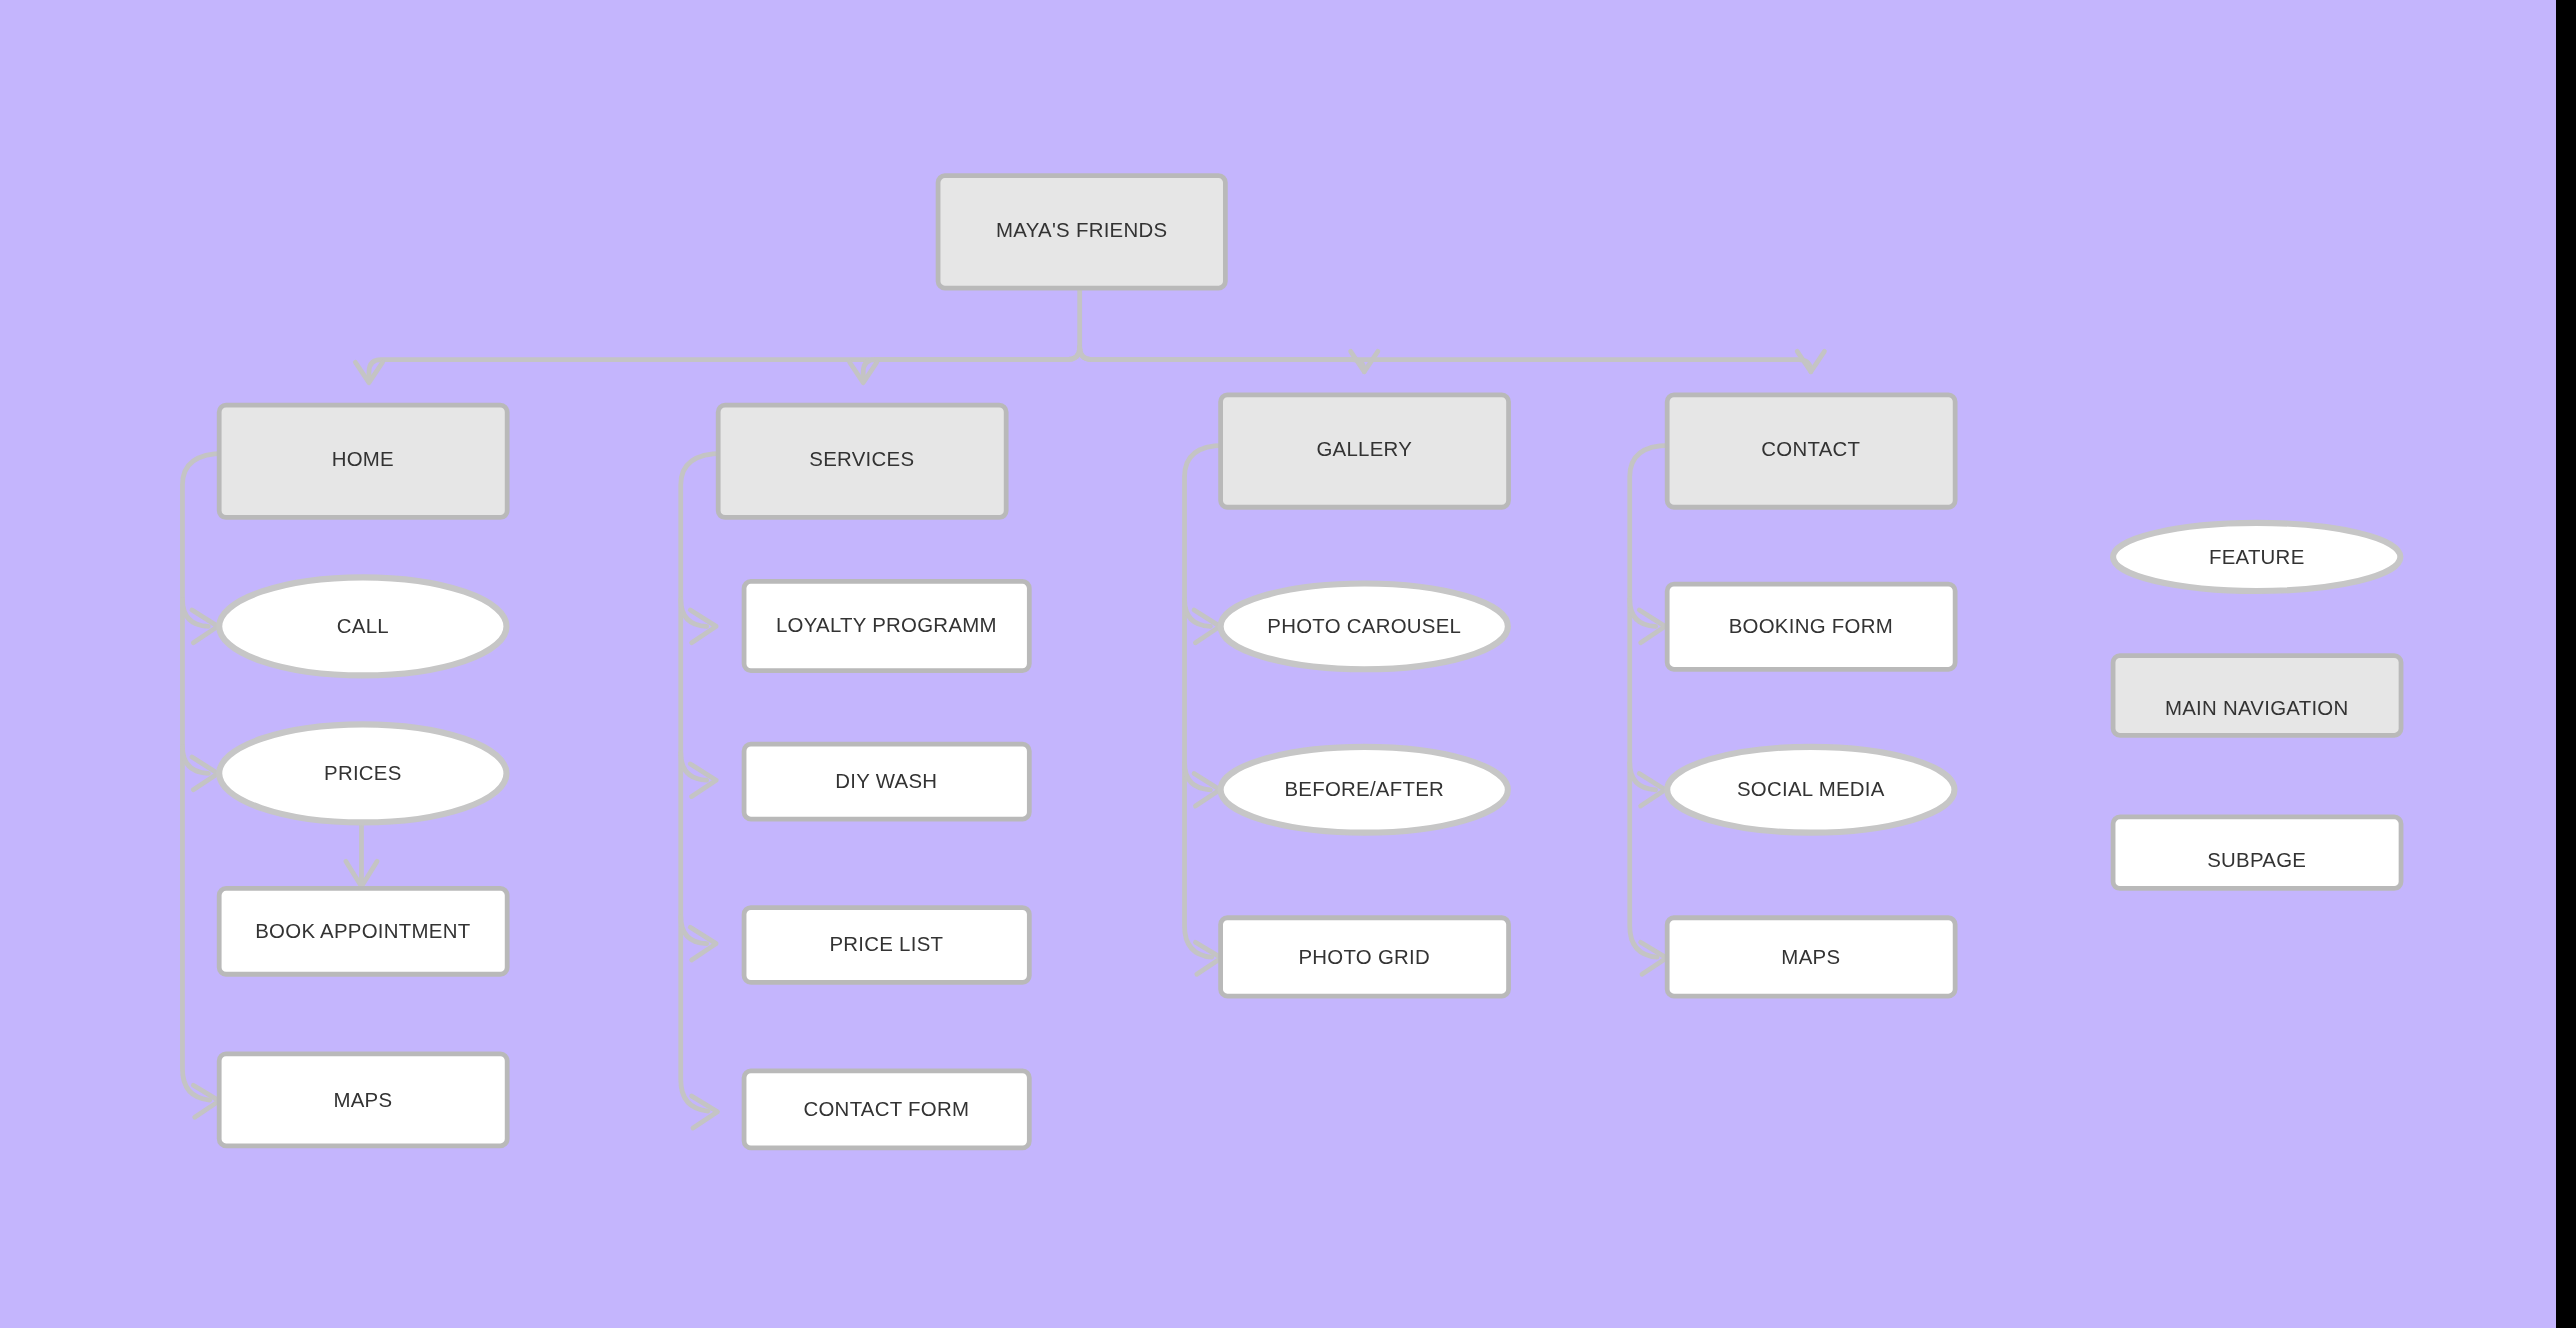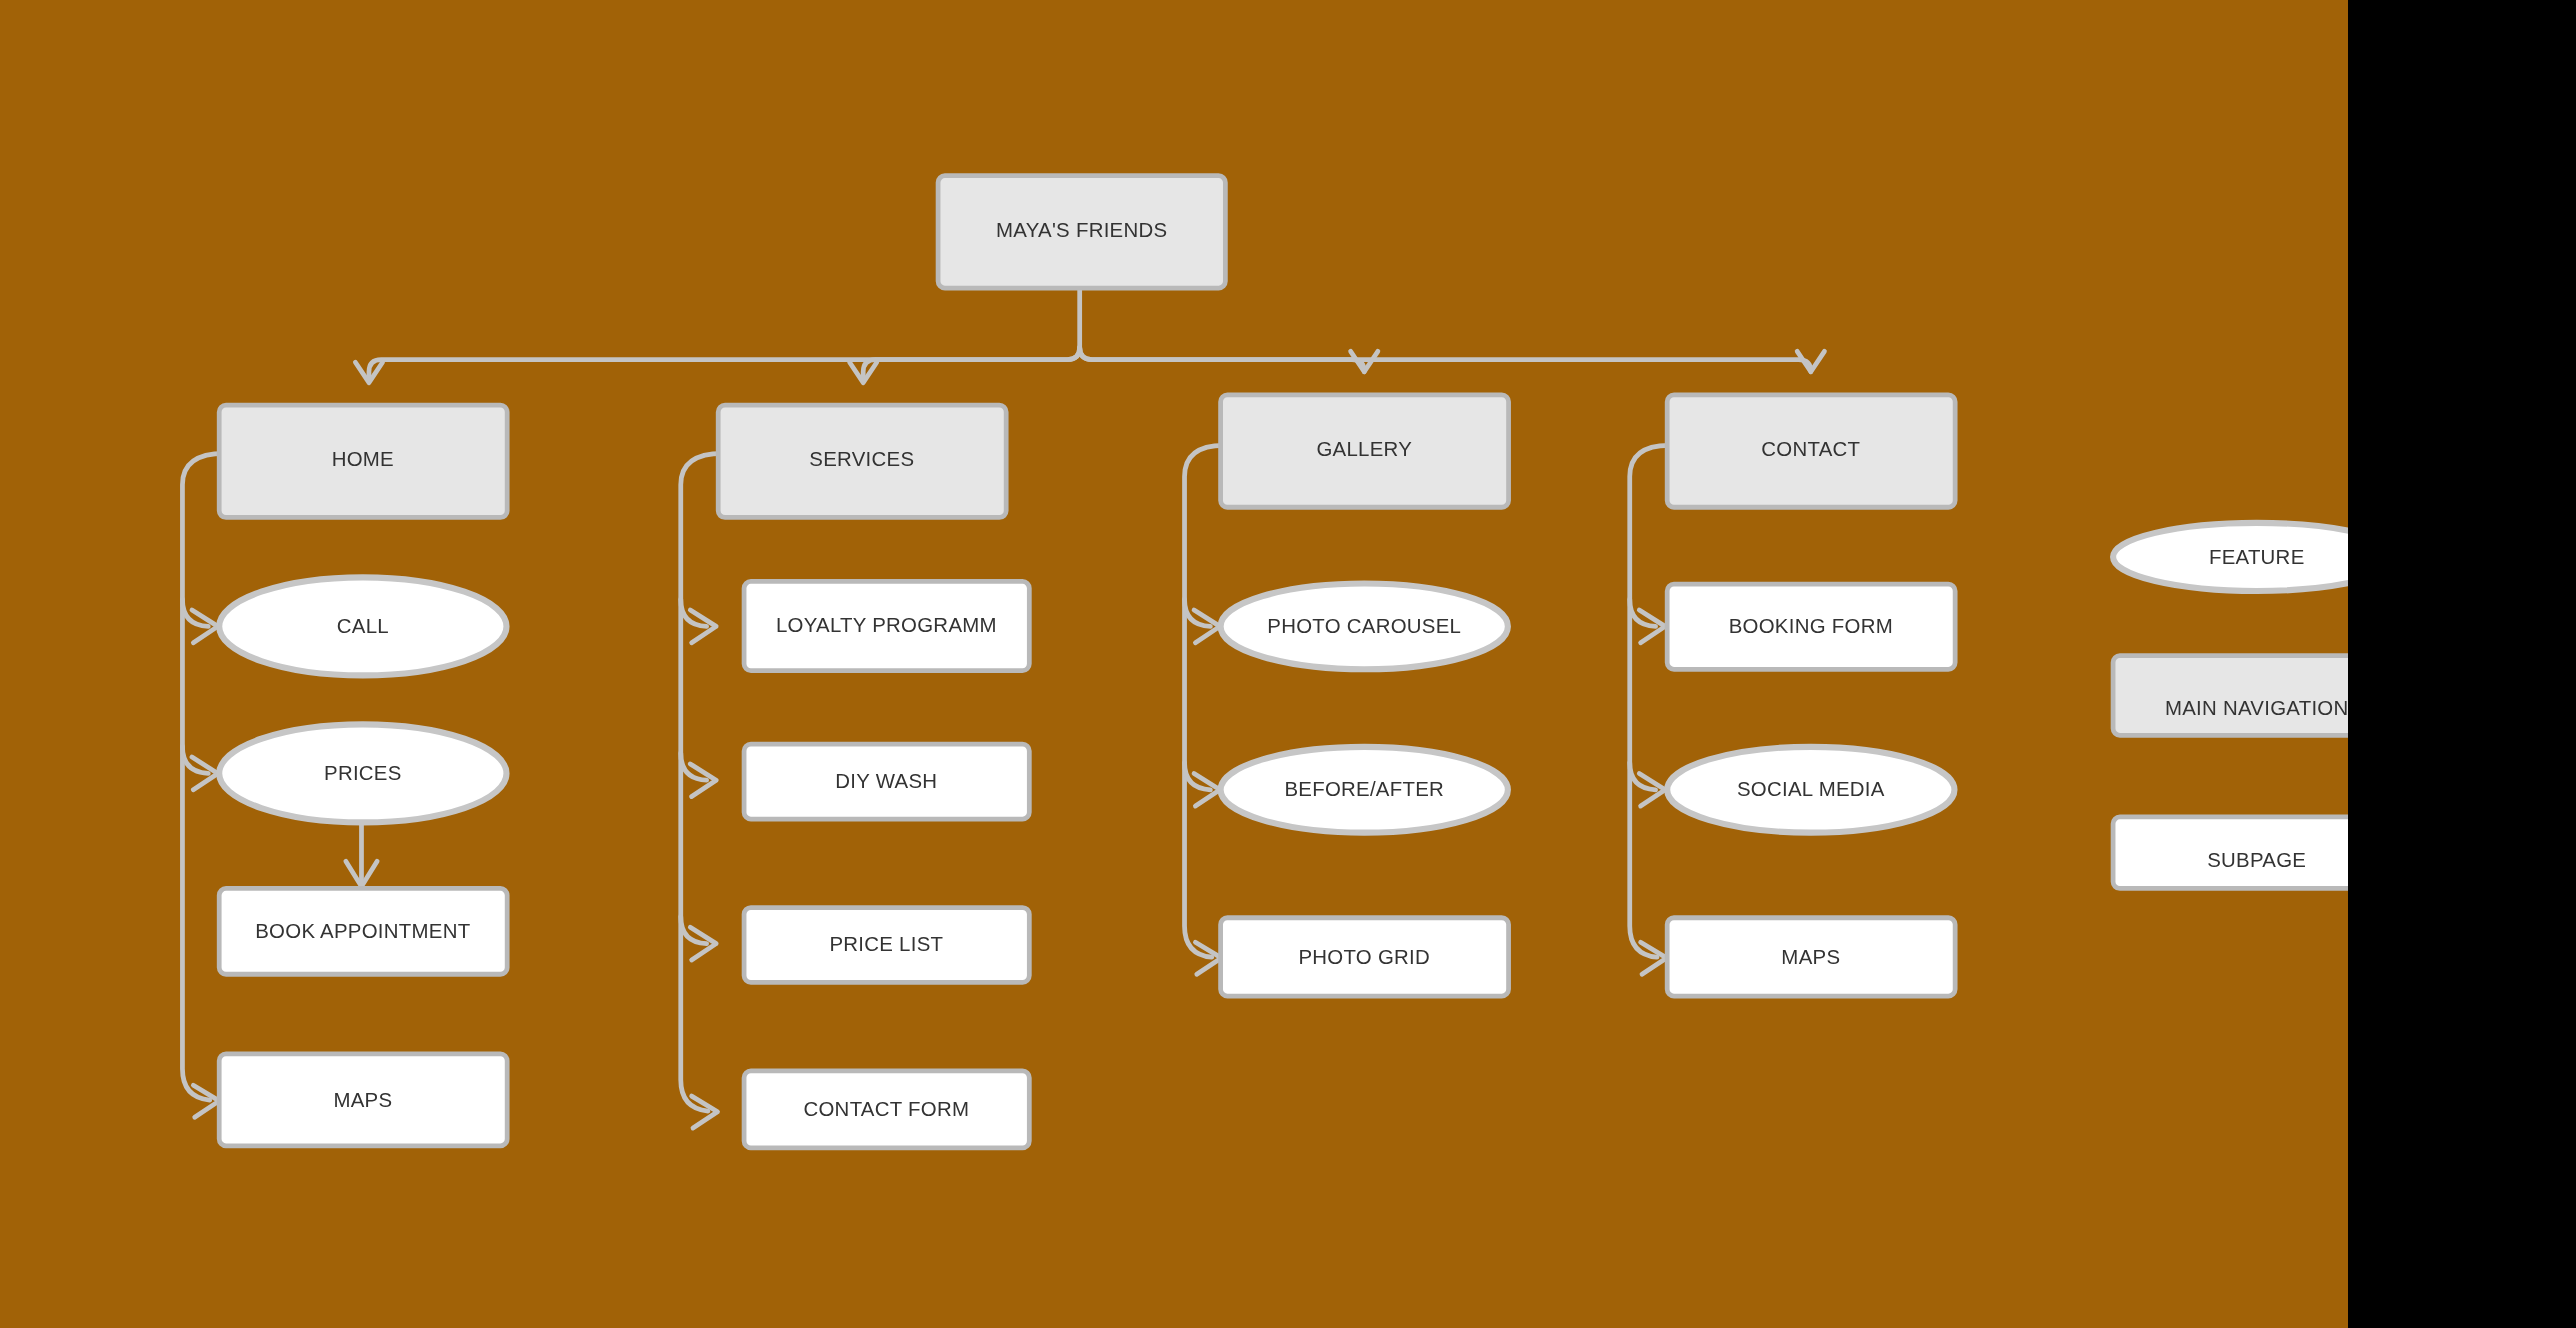--- a/index.html
+++ b/index.html
@@ -2,23 +2,23 @@
 <html style="font-size:11px"><head>
 <meta charset="utf-8">
 <style>
   html, body {
     margin: 0;
     padding: 0;
     background: #000000;
   }
   #canvas {
     position: relative;
-    width: 2348px;
+    width: 2556px;
     height: 1329px;
-    background: #a16207;
+    background: #c4b5fd;
     overflow: hidden;
     font-family: "Liberation Sans", sans-serif;
   }
   svg.diagram {
     position: absolute;
     top: 0;
     left: 0;
     width: 2576px;
     height: 1329px;
     display: block;

